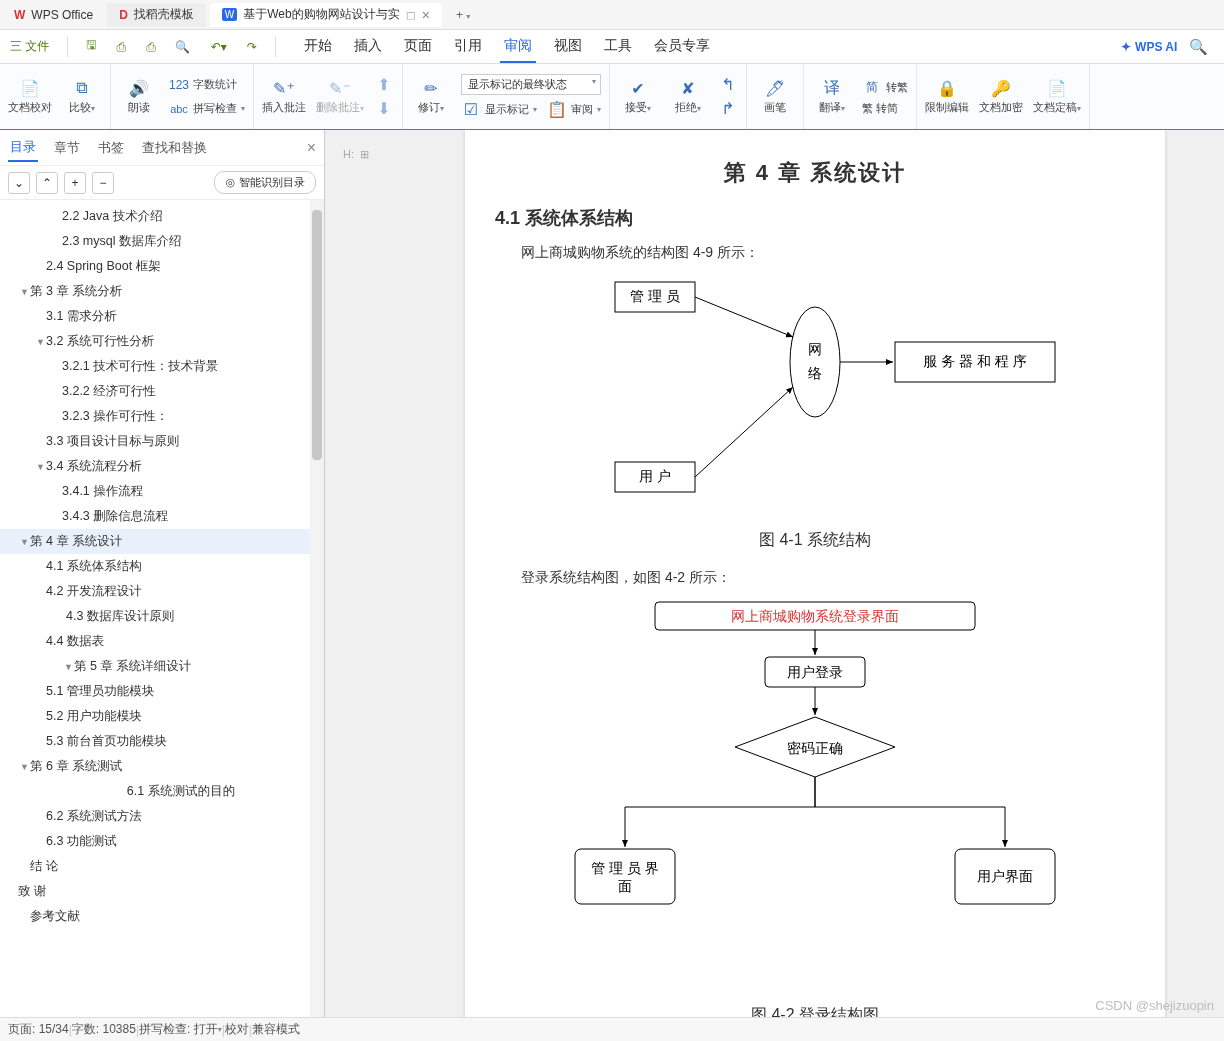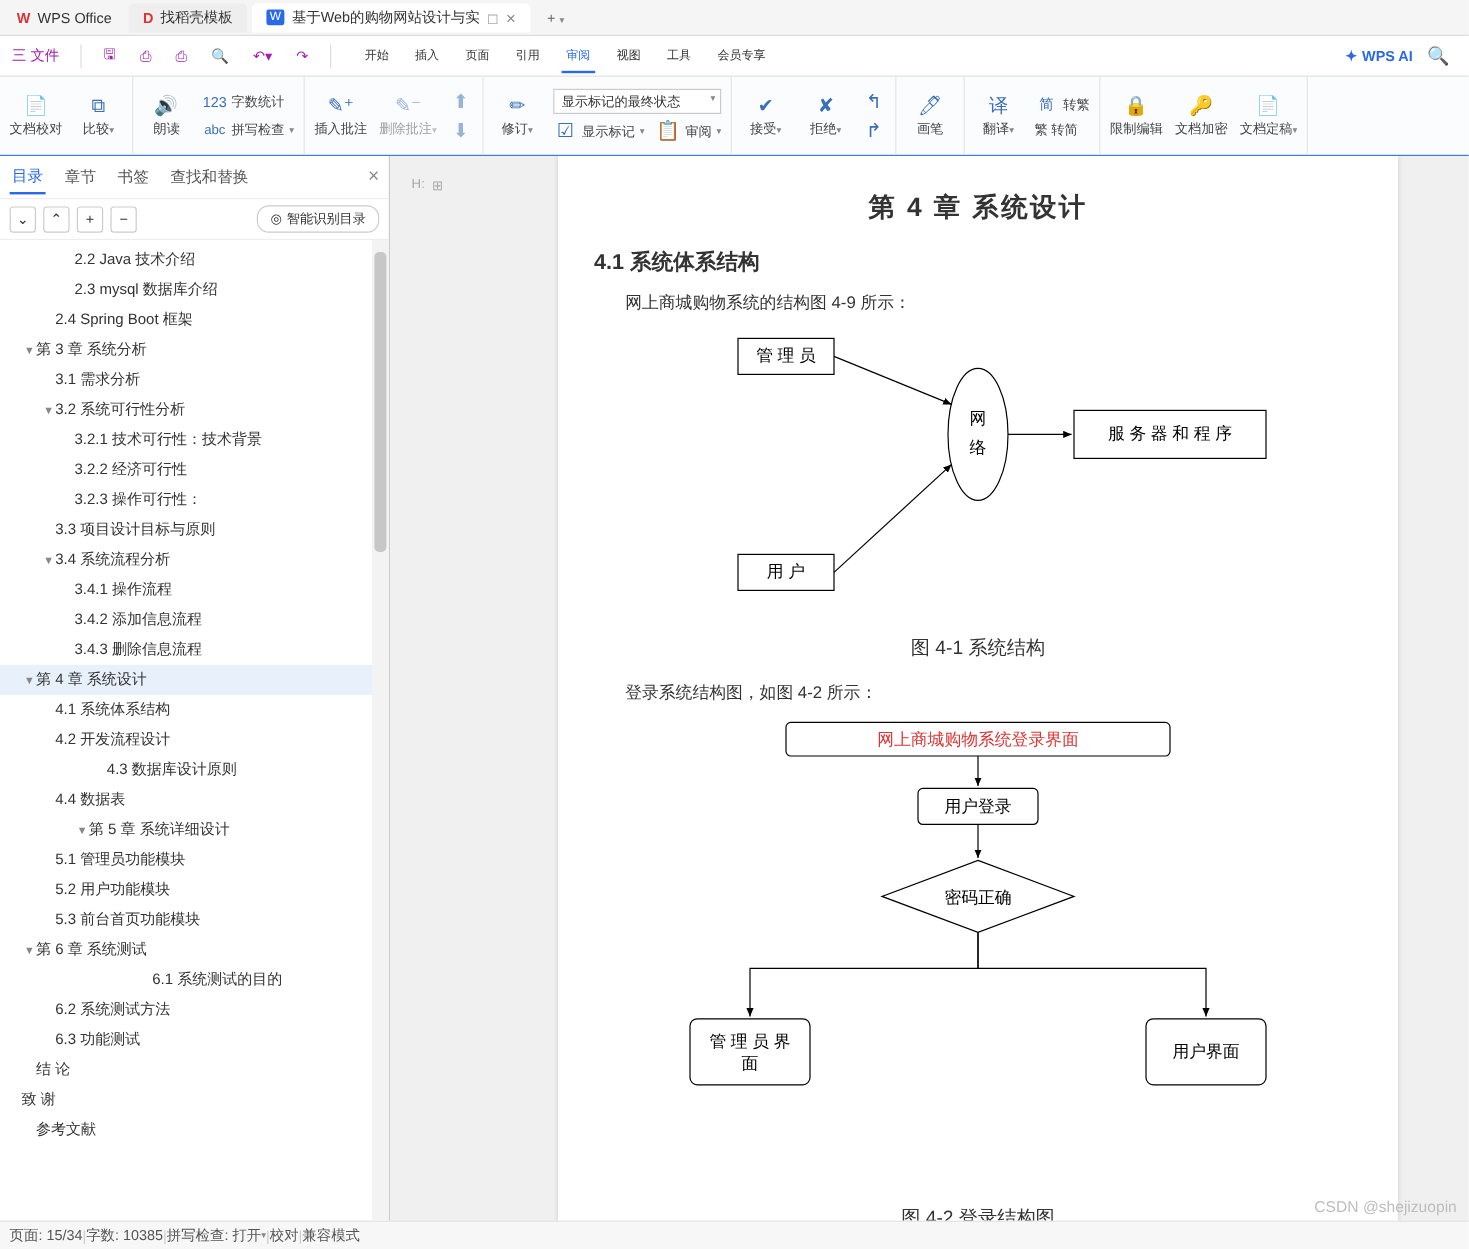--- a/index.html
+++ b/index.html
@@ -9,24 +9,24 @@
 .titlebar { height: 30px; display: flex; align-items: center; background: #f5f5f5; border-bottom: 1px solid #ddd; }
 .title-wps { display: flex; align-items: center; padding: 0 14px; height: 100%; gap: 6px; }
 .tab { display: flex; align-items: center; padding: 0 12px; height: 24px; background: #fff; border-radius: 4px 4px 0 0; margin-right: 4px; gap: 6px; font-size: 12px; }
 .tab.inactive { background: #eee; }
 .tab-close { color: #888; font-size: 14px; }
 .tab-add { padding: 0 10px; color: #666; }
 
 
 .menubar { height: 34px; display: flex; align-items: center; padding: 0 4px; gap: 2px; border-bottom: 1px solid #ddd; }
 .mb-left { display: flex; align-items: center; gap: 8px; padding-right: 8px; }
-.mb-btn { padding: 4px 6px; color: #a21caf; }
+.mb-btn { padding: 4px 6px; color: #4d7c0f; }
 .mb-sep { width: 1px; height: 20px; background: #ddd; margin: 0 4px; }
 .mb-tabs { display: flex; gap: 14px; padding-left: 10px; }
-.mb-tab { padding: 6px 4px; font-size: 10px; color: #333; }
+.mb-tab { padding: 6px 4px; font-size: 14px; color: #333; }
 .mb-tab.active { color: #2a6ae9; border-bottom: 2px solid #2a6ae9; }
 .mb-right { margin-left: auto; display: flex; align-items: center; gap: 12px; padding-right: 12px; }
 .ai-badge { color: #2a6ae9; font-weight: 600; display: flex; align-items: center; gap: 4px; }
 
 
 .ribbon { height: 66px; display: flex; align-items: stretch; border-bottom: 1px solid #3a7ed8; background: #fbfcfd; }
 .rgroup { display: flex; flex-direction: column; justify-content: center; align-items: center; padding: 4px 8px; border-right: 1px solid #e3e6ea; }
 .rgroup.row { flex-direction: row; gap: 10px; }
 .ritem { display: flex; flex-direction: column; align-items: center; gap: 2px; font-size: 11px; color: #444; min-width: 40px; }
 .ritem.h { flex-direction: row; gap: 4px; }
@@ -264,26 +264,25 @@
         <div class="outline-item" style="padding-left: 36px;"><span class="caret"></span>2.4 Spring   Boot 框架</div>
         <div class="outline-item" style="padding-left: 20px;"><span class="caret">▼</span>第 3 章  系统分析</div>
         <div class="outline-item" style="padding-left: 36px;"><span class="caret"></span>3.1  需求分析</div>
         <div class="outline-item" style="padding-left: 36px;"><span class="caret">▼</span>3.2  系统可行性分析</div>
         <div class="outline-item" style="padding-left: 52px;"><span class="caret"></span>3.2.1 技术可行性：技术背景</div>
         <div class="outline-item" style="padding-left: 52px;"><span class="caret"></span>3.2.2 经济可行性</div>
         <div class="outline-item" style="padding-left: 52px;"><span class="caret"></span>3.2.3 操作可行性：</div>
         <div class="outline-item" style="padding-left: 36px;"><span class="caret"></span>3.3  项目设计目标与原则</div>
         <div class="outline-item" style="padding-left: 36px;"><span class="caret">▼</span>3.4  系统流程分析</div>
         <div class="outline-item" style="padding-left: 52px;"><span class="caret"></span>3.4.1 操作流程</div>
-        <div class="outline-item" style="padding-left: 52px;"><span class="caret"></span>3.4.2 添加信息流程</div>
         <div class="outline-item" style="padding-left: 52px;"><span class="caret"></span>3.4.3 删除信息流程</div>
         <div class="outline-item sel" style="padding-left: 20px;"><span class="caret">▼</span>第 4 章  系统设计</div>
         <div class="outline-item" style="padding-left: 36px;"><span class="caret"></span>4.1  系统体系结构</div>
         <div class="outline-item" style="padding-left: 36px;"><span class="caret"></span>4.2 开发流程设计</div>
-        <div class="outline-item" style="padding-left: 56px; margin-left: 23px;"><span class="caret"></span>4.3 数据库设计原则</div>
+        <div class="outline-item" style="padding-left: 56px;"><span class="caret"></span>4.3 数据库设计原则</div>
         <div class="outline-item" style="padding-left: 36px;"><span class="caret"></span>4.4 数据表</div>
         <div class="outline-item" style="padding-left: 20px; margin-left: 44px;"><span class="caret">▼</span>第 5 章  系统详细设计</div>
         <div class="outline-item" style="padding-left: 36px;"><span class="caret"></span>5.1 管理员功能模块</div>
         <div class="outline-item" style="padding-left: 36px;"><span class="caret"></span>5.2 用户功能模块</div>
         <div class="outline-item" style="padding-left: 36px;"><span class="caret"></span>5.3 前台首页功能模块</div>
         <div class="outline-item" style="padding-left: 20px;"><span class="caret">▼</span>第 6 章    系统测试</div>
         <div class="outline-item" style="padding-left: 36px; text-align: center;"><span class="caret"></span>6.1 系统测试的目的</div>
         <div class="outline-item" style="padding-left: 36px;"><span class="caret"></span>6.2 系统测试方法</div>
         <div class="outline-item" style="padding-left: 36px;"><span class="caret"></span>6.3 功能测试</div>
         <div class="outline-item" style="padding-left: 20px;"><span class="caret"></span>结  论</div>

